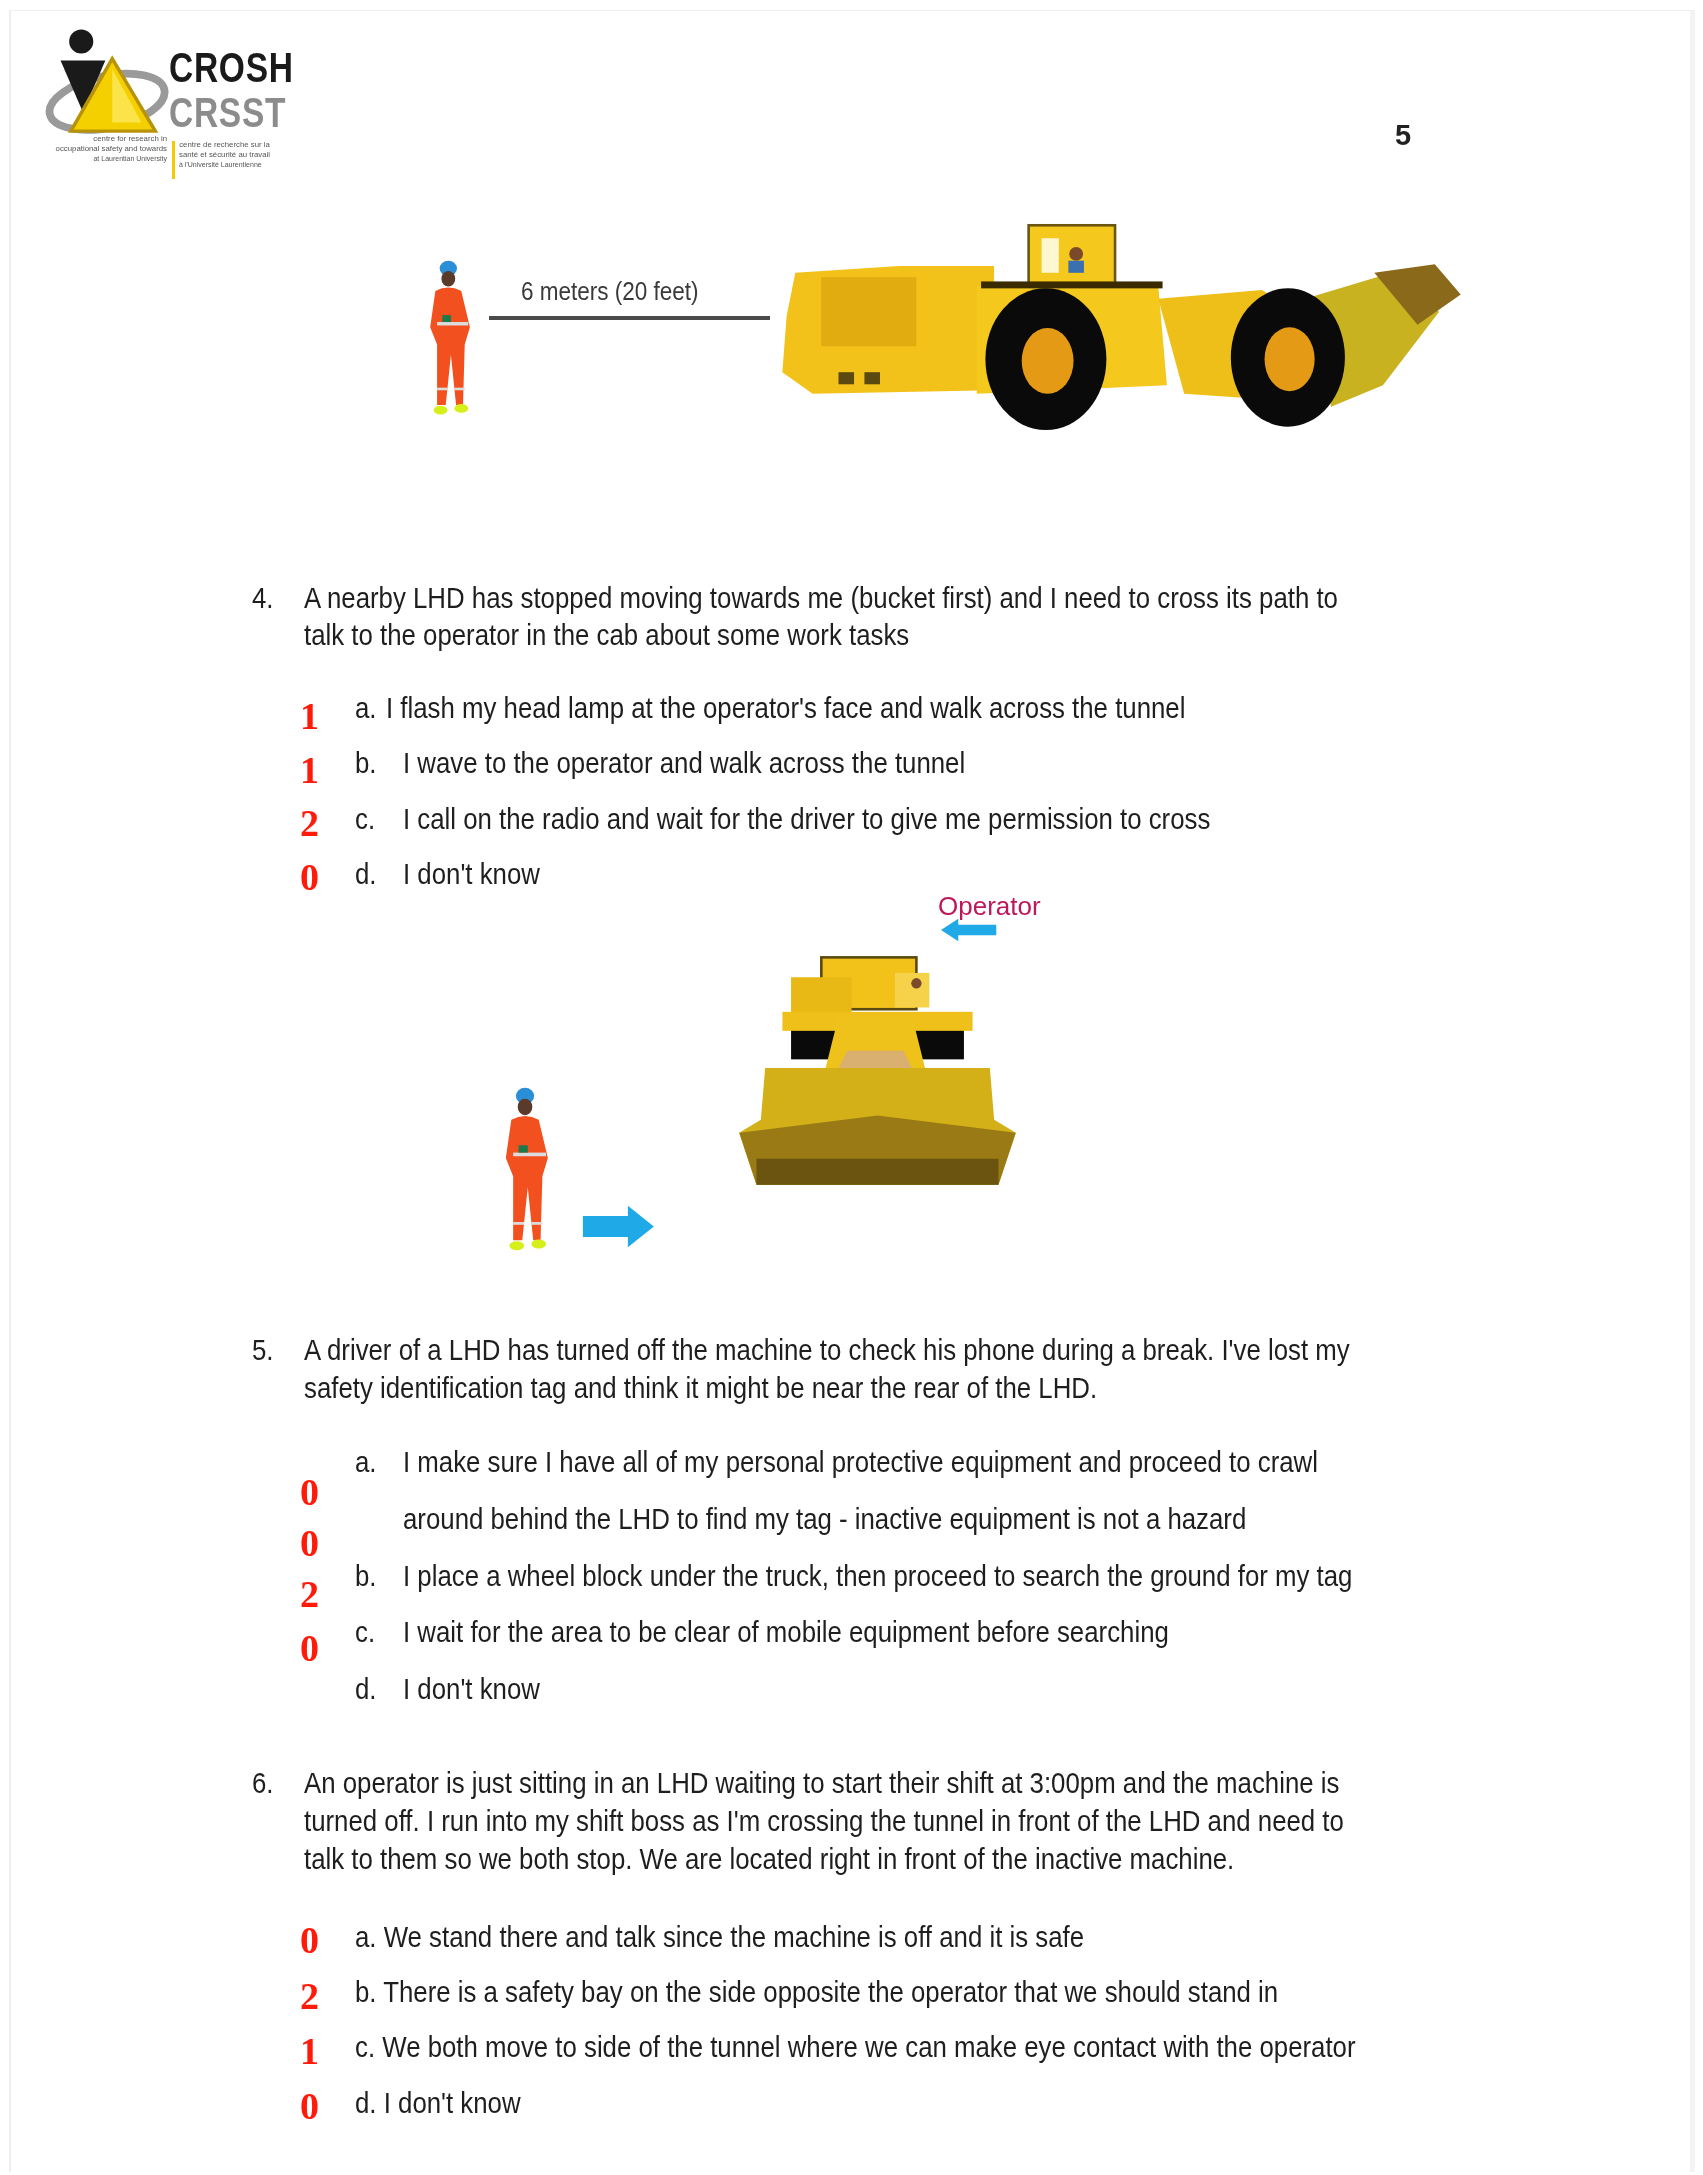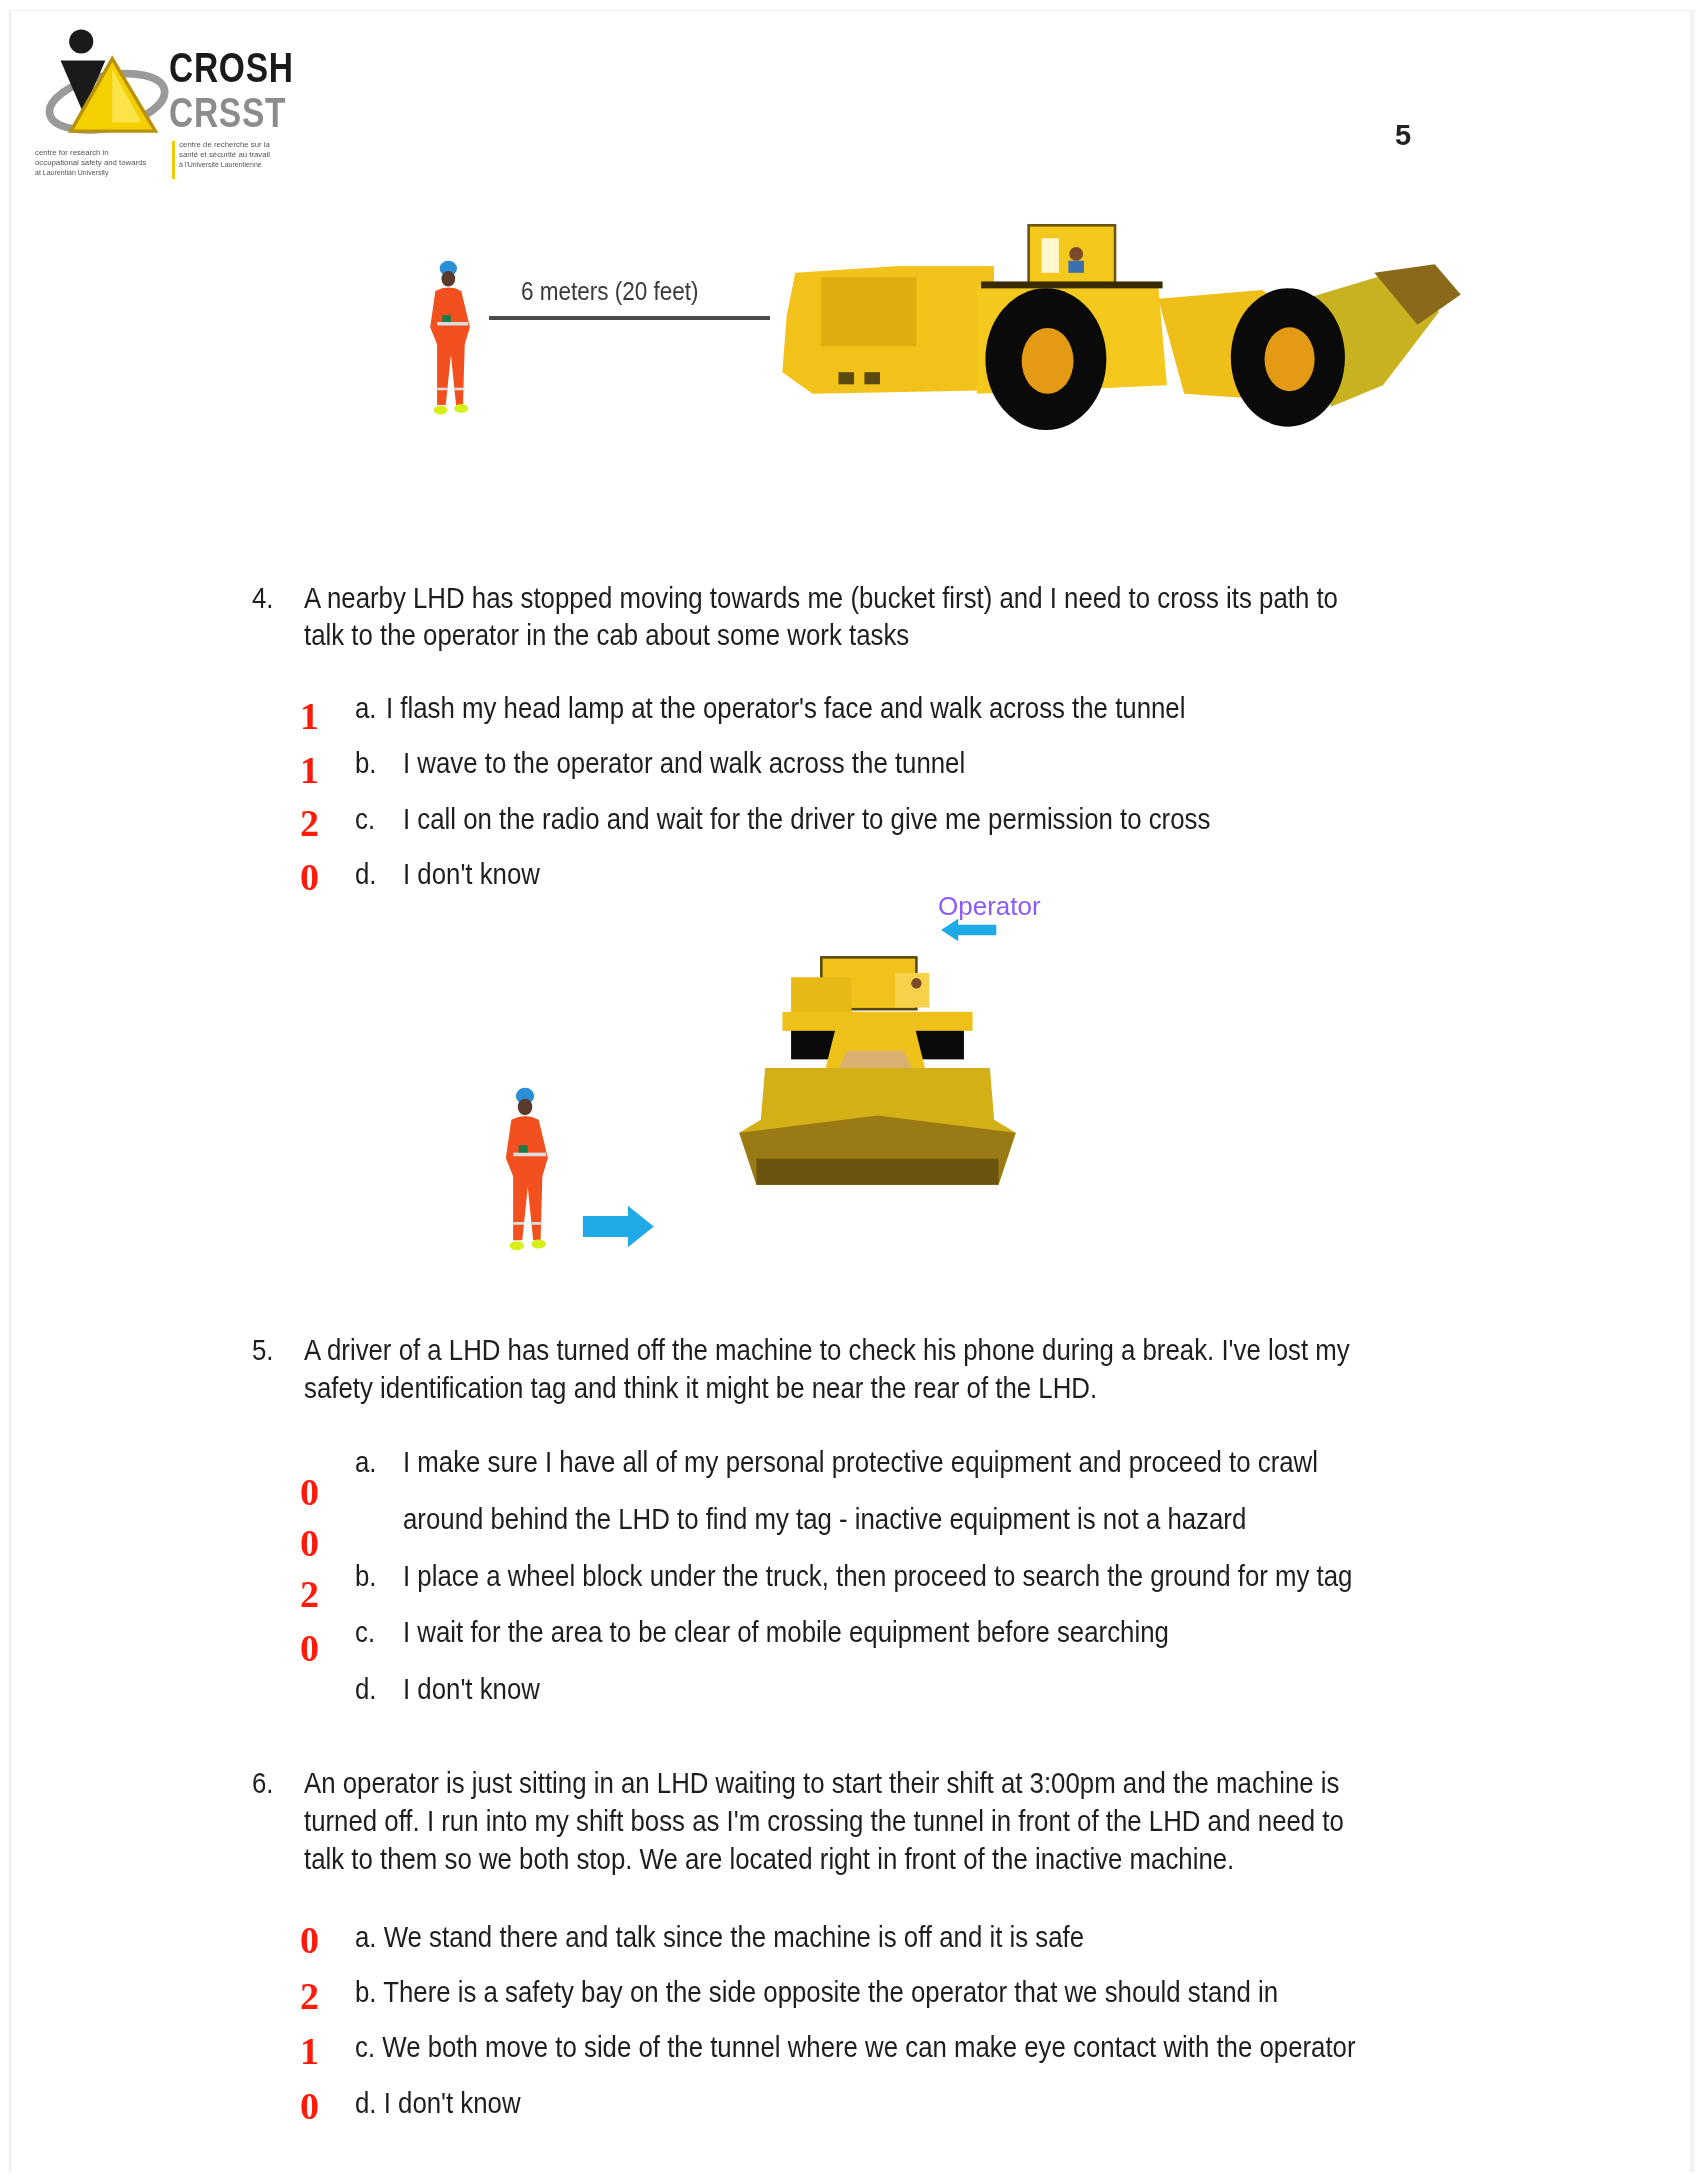--- a/index.html
+++ b/index.html
@@ -10,38 +10,38 @@
   .abs { position:absolute; }
   .txt { position:absolute; font-size:30px; line-height:36px; white-space:nowrap;
          transform-origin:0 50%; transform:scaleX(0.86); color:#1e1e1e; }
   .score { position:absolute; font-family:"Liberation Serif", "DejaVu Serif", serif; font-weight:bold;
            font-size:38px; line-height:38px; color:#ff1a0a; width:35px; text-align:center; }
   .logo-big { position:absolute; font-family:"Liberation Sans", sans-serif; font-weight:bold; font-size:43px;
               line-height:43px; transform-origin:0 0; transform:scaleX(0.78); letter-spacing:0.9px; }
   .logo-small { position:absolute; font-size:7.8px; line-height:10.4px; color:#555; white-space:nowrap; }
   .page-num { position:absolute; font-weight:bold; font-size:29px; color:#222; }
   .dist-label { position:absolute; font-size:25px; color:#3a3a3a; white-space:nowrap; transform-origin:0 50%; transform:scaleX(0.9); }
-  .op-label { position:absolute; font-size:26px; color:#8b5cf6; white-space:nowrap; }
+  .op-label { position:absolute; font-size:26px; color:#be185d; white-space:nowrap; }
 </style>
 </head>
 <body>
 
 <div class="page-frame"></div>
 
 <div class="abs" style="left:35px;top:21.6px;width:259px;height:160px;">
   <svg class="abs" style="left:10.4px;top:4.3px;" width="125" height="112" viewBox="0 0 145 130">
     <ellipse cx="72" cy="88" rx="68" ry="30" fill="none" stroke="#9a9a9a" stroke-width="9" transform="rotate(-12 72 88)"></ellipse>
     <circle cx="42" cy="18" r="14" fill="#1a1a1a"></circle>
     <polygon points="18,40 70,40 44,100" fill="#1a1a1a"></polygon>
     <polygon points="78,38 128,122 30,122" fill="#f5d000" stroke="#b8930a" stroke-width="4"></polygon>
     <polygon points="78,50 112,112 78,112" fill="#fff27a" opacity="0.6"></polygon>
   </svg>
   <div class="logo-big" style="left:134px;top:24px;color:#1a1a1a;">CROSH</div>
   <div class="logo-big" style="left:134px;top:69px;color:#8c8c8c;">CRSST</div>
-  <div class="abs" style="left:0;top:126px;width:132px;text-align:left;">
+  <div class="abs" style="left:0;top:112px;width:132px;text-align:right;">
     <div class="logo-small" style="position:static;">centre for research in</div>
     <div class="logo-small" style="position:static;">occupational safety and towards</div>
     <div class="logo-small" style="position:static;font-size:7px;">at Laurentian University</div>
   </div>
   <div class="abs" style="left:137px;top:119px;width:2.6px;height:38px;background:#f5c800;"></div>
   <div class="abs" style="left:144px;top:118px;">
     <div class="logo-small" style="position:static;text-align:center;">centre de recherche sur la</div>
     <div class="logo-small" style="position:static;">santé et sécurité au travail</div>
     <div class="logo-small" style="position:static;font-size:7px;">à l'Université Laurentienne</div>
   </div>

